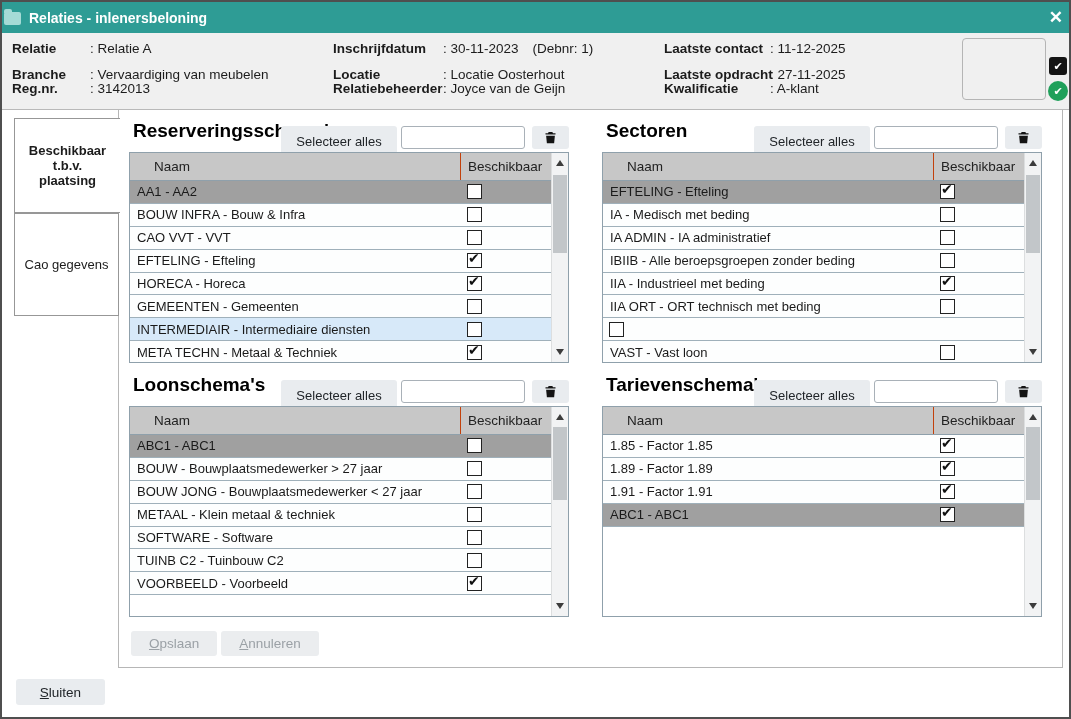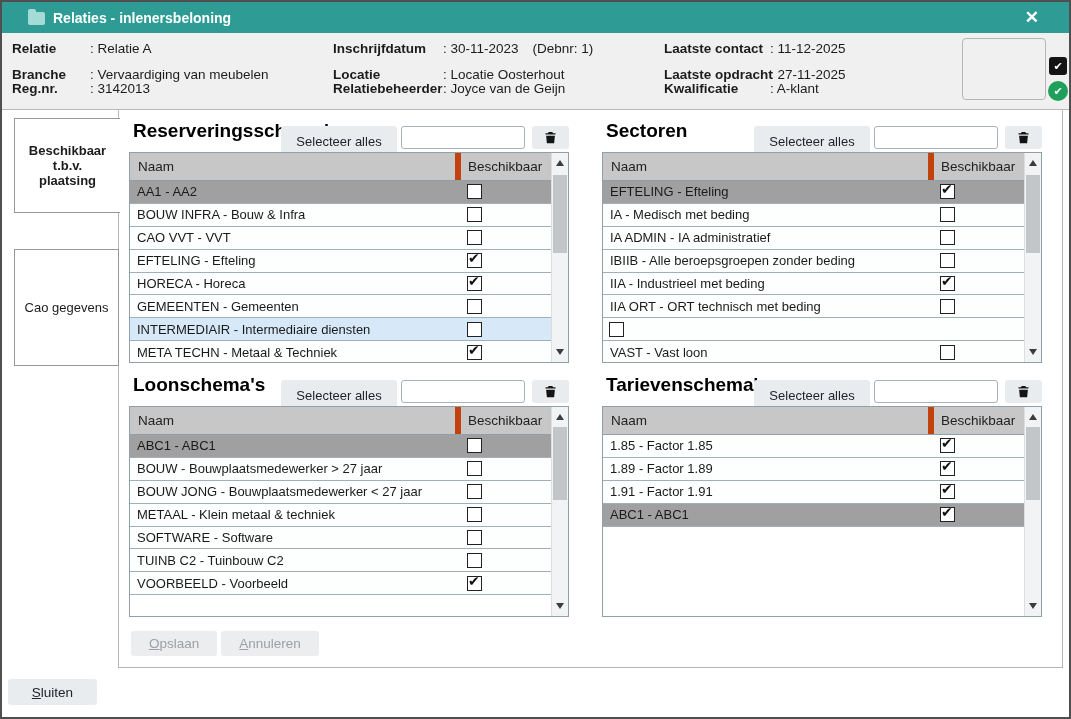--- a/index.html
+++ b/index.html
@@ -7,21 +7,21 @@
   body { font-family:"Liberation Sans", sans-serif; }
 
   .window{
     position:relative; width:1071px; height:719px; background:#ffffff;
     box-shadow: inset 0 0 0 2px #4f4f4f; overflow:hidden;
   }
 
   
   .titlebar{
     position:absolute; left:2px; top:2px; width:1067px; height:31px;
-    background:#2e9c95; display:flex; align-items:center; padding:0 26px;
+    background:#2e9c95; display:flex; align-items:center; padding:0 2px;
   }
   .titlebar .title{ color:#fff; font-size:14px; font-weight:bold; margin-left:8px; }
   .folder-ic{ width:17px; height:13px; position:relative; background:#a5dbd6; border-radius:2px; margin-top:2px;}
   .folder-ic::before{ content:""; position:absolute; top:-3px; left:0; width:8px; height:4px; background:#a5dbd6; border-radius:2px 2px 0 0;}
   .close-x{ margin-left:auto; color:#fff; font-size:17px; font-weight:bold; cursor:pointer; line-height:1; padding:2px 4px;}
 
   
   .hdr{
     position:absolute; left:2px; top:33px; width:1067px; height:77px;
     background:#f0f0f0; border-bottom:1px solid #b9b9b9; font-size:13.5px; color:#1c1c1c;
@@ -47,42 +47,42 @@
     position:absolute; left:118px; top:110px; width:945px; height:558px;
     border-left:1px solid #b6b6b6; border-right:1px solid #b6b6b6; border-bottom:1px solid #b6b6b6;
     background:#fff;
   }
   .tab{
     position:absolute; left:14px; width:105px; background:#fff; border:1px solid #979797;
     display:flex; align-items:center; justify-content:center; text-align:center;
     font-size:13px; color:#1c1c1c; padding:12px 8px; z-index:3; cursor:pointer;
   }
   .tab.active{ top:118px; height:95px; font-weight:bold; border-right:none; width:106px; }
-  .tab.inactive{ top:213px; height:117px;margin-top:36px; }
+  .tab.inactive{ top:213px; height:103px; }
 
   
   .panel{ position:absolute; width:440px; }
   .panel.p-left{ left:129px; } .panel.p-right{ left:602px; }
   .panel.p-top{ top:120px; }  .panel.p-bottom{ top:374px; }
   .panel .controls{ position:relative; height:29px; }
   .panel .ptitle{ position:absolute; left:4px; top:0; font-size:19px; font-weight:bold; color:#000000;}
   .btn{
     background:#e9ecef; border:none; border-radius:3px; font-family:inherit;
     font-size:13px; color:#212529; cursor:pointer;
   }
   .sel-all{ position:absolute; left:152px; top:6px; width:116px; height:30px; }
   .filter{ position:absolute; left:272px; top:6px; width:124px; height:23px;
     border:1px solid #a9b1b8; border-radius:3px; font-size:13px; padding:0 6px; font-family:inherit;}
   .trash-btn{ position:absolute; left:403px; top:6px; width:37px; height:23px;
     display:flex; align-items:center; justify-content:center; }
 
   .tbl{ position:relative; margin-top:3px; height:211px; border:1px solid #8fa0ab; background:#fff; }
   .thead{ height:28px; background:#c7c7c7; border-bottom:1px solid #8fa0ab; display:flex;
     font-size:13.5px; color:#222; }
-  .thead .th-name{ flex:1; display:flex; align-items:center; padding-left:8px; border-right:6px solid #c2410c;}
+  .thead .th-name{ flex:1; display:flex; align-items:center; padding-left:24px; border-right:1px solid #c2410c;}
   .thead .th-avail{ width:90px; display:flex; align-items:center; padding-left:7px; }
   .thead .th-sb{ width:17px; }
   .rows{ position:absolute; left:0; right:17px; top:28px; bottom:0; overflow:hidden; }
   .trow{ height:22.9px; border-bottom:1px solid #9fb0ba; display:flex; background:#fdfefe;
     font-size:13px; color:#1a1a1a; cursor:default;}
   .trow .cell-name{ flex:1; display:flex; align-items:center; padding-left:7px; white-space:nowrap; overflow:hidden;}
   .trow .cell-avail{ width:90px; display:flex; align-items:center; padding-left:6px; }
   .trow.selected{ background:#a0a0a0; }
   .trow.hover{ background:#d7e9f9; }
   .cb{ display:inline-block; width:15px; height:15px; background:#fff; border:1.6px solid #222; position:relative;}
@@ -94,21 +94,21 @@
   .sb .arr.up{ top:7px; border-bottom:6px solid #3c3c3c; }
   .sb .arr.dn{ bottom:7px; border-top:6px solid #3c3c3c; }
   .sb .thumb{ position:absolute; left:1px; width:14px; background:#c2c6c9; }
   .tbl .sb .thumb{ top:22px; height:78px; }
   .tbl.short-thumb .sb .thumb{ top:20px; height:73px; }
 
   
   .actions{ position:absolute; left:131px; top:631px; display:flex; gap:4px; }
   .act-btn{ height:25px; padding:0 18px; font-size:13.5px; }
   .act-btn:disabled{ color:#9ba1a6; background:#ebedef; }
-  .sluiten{ position:absolute; left:8px; top:679px; width:89px; height:26px; font-size:13.5px; }
+  .sluiten{ position:absolute; left:16px; top:679px; width:89px; height:26px; font-size:13.5px; }
   u{ text-decoration:underline; }
 </style>
 </head>
 <body>
 
 <div class="window">
 
   <div class="titlebar">
     <span class="folder-ic"></span>
     <span class="title">Relaties - inlenersbeloning</span>

